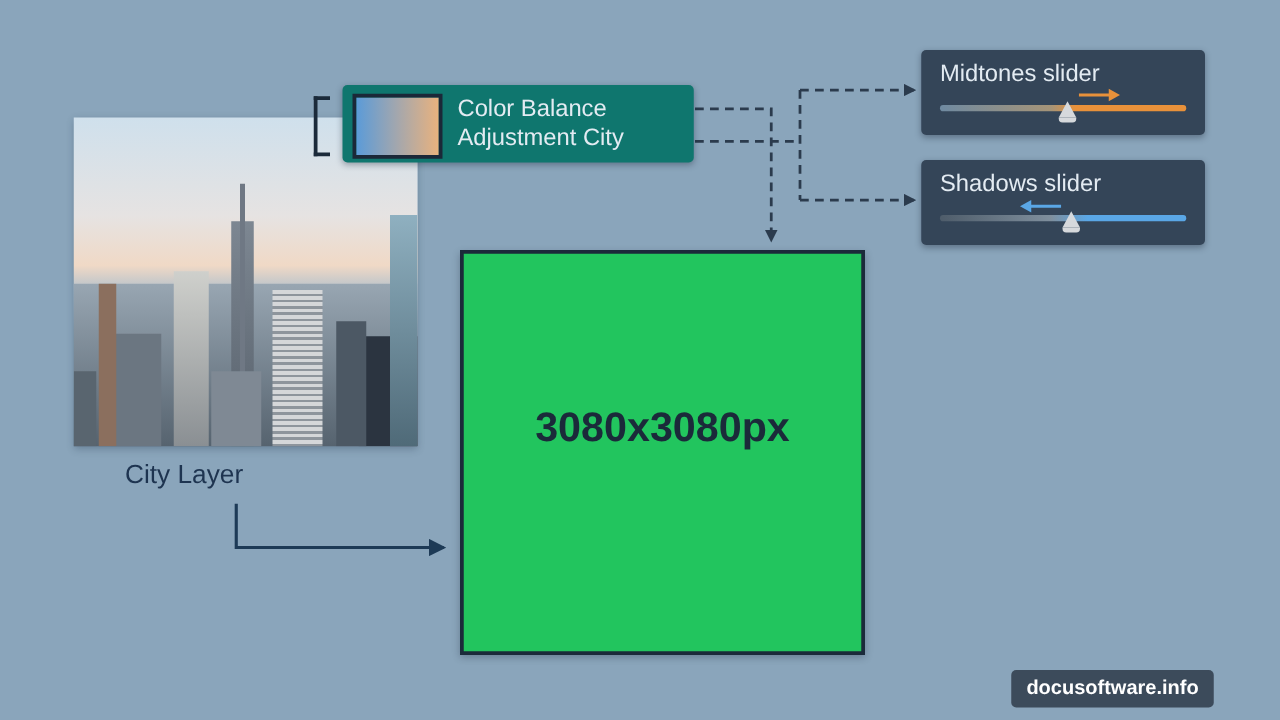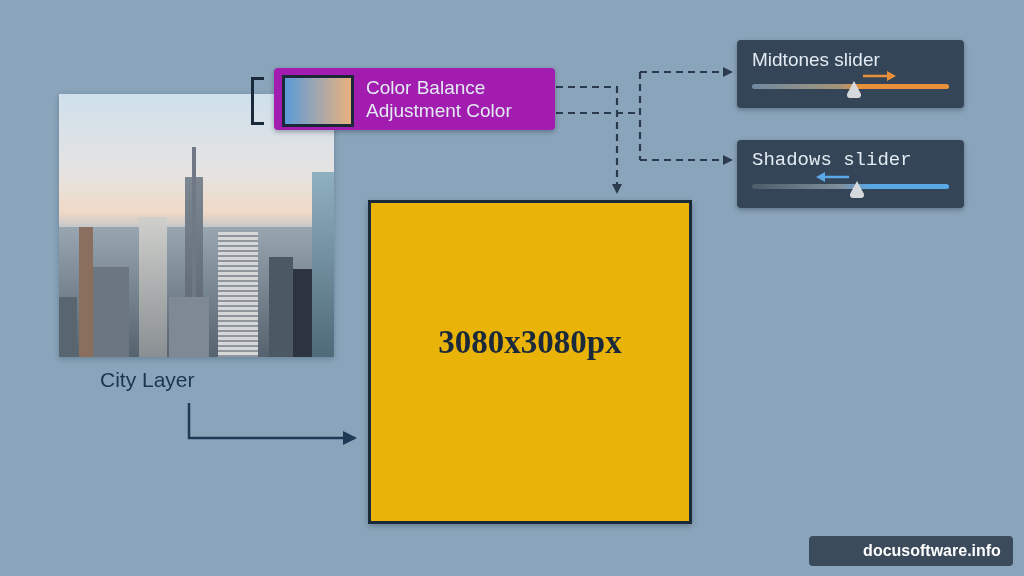--- a/index.html
+++ b/index.html
@@ -26,21 +26,21 @@
 
   
   .bracket {
     left: 251px; top: 77px; width: 10px; height: 42px;
     border: 3px solid #1b2a3a; border-right: none;
   }
 
   
   .cb-box {
     left: 274px; top: 68px; width: 281px; height: 62px;
-    background: #a21caf; border-radius: 4px;
+    background: #0f766e; border-radius: 4px;
     box-shadow: 0 2px 5px rgba(20,30,45,0.35);
   }
   .cb-swatch {
     left: 8px; top: 7px; width: 66px; height: 46px;
     border: 3px solid #1b2838;
     background: linear-gradient(90deg, #5b9bd8 0%, #a4a7ad 50%, #e9b27e 100%);
   }
   .cb-text {
     left: 92px; top: 8px; font-size: 19px; line-height: 23px; color: #e3ebf2;
   }
@@ -62,35 +62,34 @@
     border-left: 7px solid transparent; border-right: 7px solid transparent;
     border-bottom: 13px solid #d6d9dc;
   }
   .thumb-base {
     width: 14px; height: 4px; background: #d6d9dc; border-radius: 0 0 3px 3px;
   }
 
   
   .canvas {
     left: 368px; top: 200px; width: 318px; height: 318px;
-    background: #eab308; border: 3px solid #1b2a3a;
+    background: #22c55e; border: 3px solid #1b2a3a;
     box-shadow: 0 2px 6px rgba(20,30,45,0.3);
-    font-family: Liberation Serif, serif;
   }
   .canvas-text {
     left: 0; top: 118px; width: 100%; text-align: center;
     font-size: 33px; font-weight: bold; line-height: 42px; color: #1b2a3a;
   }
 
   
   .watermark {
     left: 809px; top: 536px; width: 162px; height: 30px;
     background: #3c4b5b; border-radius: 4px;
     color: #ffffff; font-weight: bold; font-size: 16px;
-    line-height: 30px; text-align: center; padding-left: 42px;
+    line-height: 30px; text-align: center;
   }
 
   svg.connectors { position: absolute; left: 0; top: 0; }
 </style>
 </head>
 <body>
 
 <svg class="connectors" width="1024" height="576">
   <defs>
     <marker id="ah" markerWidth="10" markerHeight="10" refX="8" refY="5" orient="auto" markerUnits="userSpaceOnUse">
@@ -126,38 +125,38 @@
   <div class="bldg" style="left:110px;width:40px;height:60px;background:#7f8994;"></div>
 </div>
 <div class="abs city-label">City Layer</div>
 
 <div class="abs bracket"></div>
 
 <div class="abs cb-box">
   <div class="abs cb-swatch"></div>
   <div class="abs cb-text">
     <div>Color Balance</div>
-    <div>Adjustment Color</div>
+    <div>Adjustment City</div>
   </div>
 </div>
 
 <div class="abs panel" style="top:40px;">
   <div class="abs panel-label">Midtones slider</div>
   <svg class="abs" style="left:126px;top:30px;" width="34" height="12">
     <line x1="0" y1="6" x2="26" y2="6" stroke="#e8913a" stroke-width="2.5"></line>
     <path d="M24,1 L33,6 L24,11 z" fill="#e8913a"></path>
   </svg>
   <div class="abs track" style="background:linear-gradient(90deg,#6f8aa1 0%,#a59478 45%,#e8913a 55%,#e8913a 100%);"></div>
   <div class="abs" style="left:110px;top:41px;">
     <div class="thumb"></div>
       <div class="thumb-base"></div>
   </div>
 </div>
 
-<div class="abs panel" style="top:140px;font-family:Liberation Mono, monospace;">
+<div class="abs panel" style="top:128px;">
   <div class="abs panel-label">Shadows slider</div>
   <svg class="abs" style="left:78px;top:31px;" width="34" height="12">
     <line x1="8" y1="6" x2="34" y2="6" stroke="#5aa7e6" stroke-width="2.5"></line>
     <path d="M10,1 L1,6 L10,11 z" fill="#5aa7e6"></path>
   </svg>
   <div class="abs track" style="background:linear-gradient(90deg,#4e5c6a 0%,#7f8f9d 45%,#5aa7e6 60%,#5aa7e6 100%);"></div>
   <div class="abs" style="left:113px;top:41px;">
     <div class="thumb"></div>
       <div class="thumb-base"></div>
   </div>

